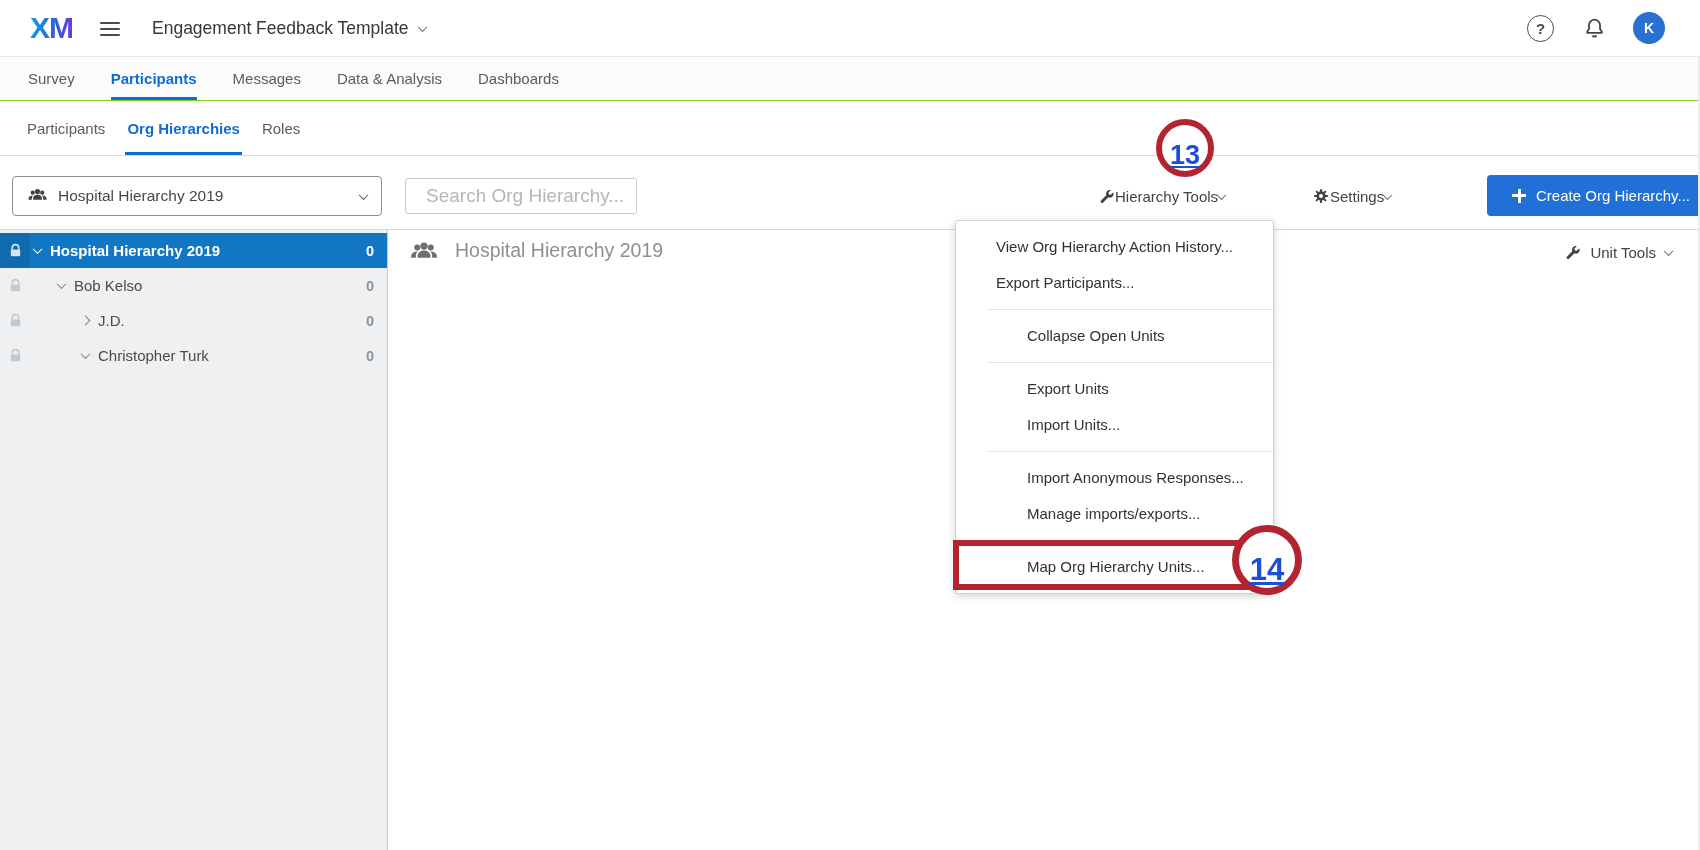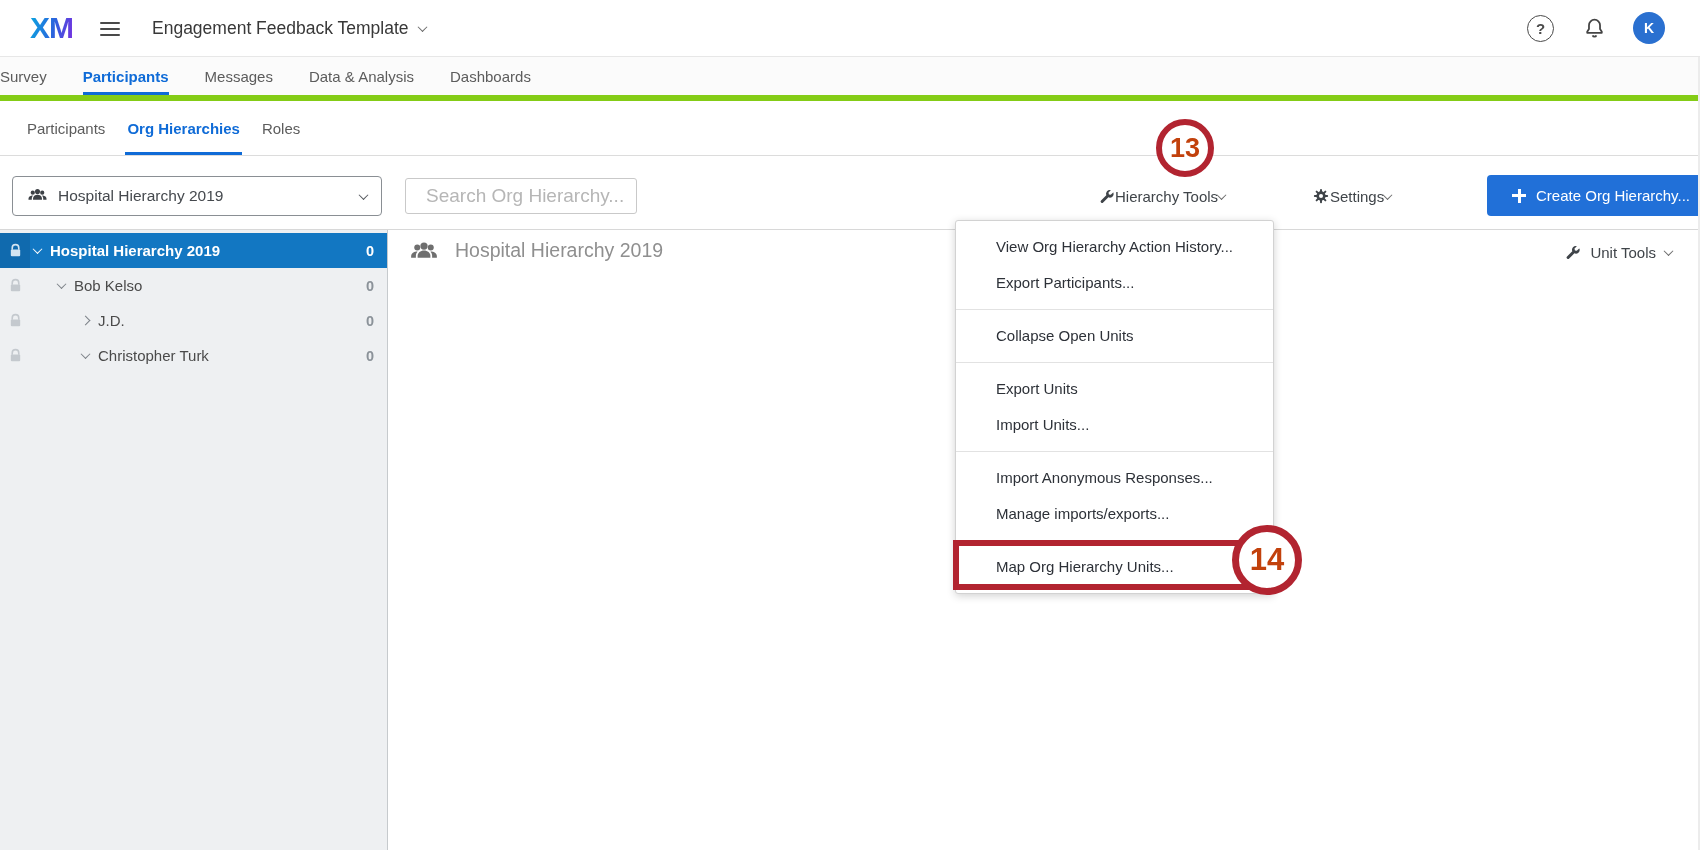--- a/index.html
+++ b/index.html
@@ -18,21 +18,21 @@
   .burger span { display:block; width:20px; height:2.5px; background:#4a4a4a; margin:3.6px 0; border-radius:1px; }
   .proj-title { position:absolute; left:152px; top:0; height:57px; display:flex; align-items:center; gap:10px; font-size:17.5px; color:#383838; cursor:pointer; }
   .help-icon { position:absolute; left:1527px; top:15px; width:27px; height:27px; border:1.6px solid #4a4a4a; border-radius:50%; display:flex; align-items:center; justify-content:center; font-size:15px; color:#4a4a4a; font-weight:bold; cursor:pointer; background:#fff;}
   .bell-icon { position:absolute; left:1582px; top:16px; width:25px; height:25px; color:#444; cursor:pointer; }
   .avatar { position:absolute; left:1633px; top:12px; width:32px; height:32px; border-radius:50%; background:#2a70d0; color:#fff; font-size:14px; font-weight:bold; display:flex; align-items:center; justify-content:center; cursor:pointer; }
   
   .chev { display:inline-block; width:7px; height:7px; border-right:1.8px solid currentColor; border-bottom:1.8px solid currentColor; transform:rotate(45deg) translate(-1px,-1px); }
   .chev.right { transform:rotate(-45deg); }
   .chev.gray { color:#6b6b6b; }
   
-  .tabbar { position:absolute; left:0; top:57px; width:1700px; height:44px; background:#fbfbfb; border-bottom:6px solid #84cc16; display:flex; align-items:stretch; gap:36px; }
+  .tabbar { position:absolute; left:0; top:57px; width:1700px; height:44px; background:#fbfbfb; border-bottom:1px solid #84cc16; display:flex; align-items:stretch; padding-left:28px; gap:36px; }
   .tab { display:flex; align-items:center; font-size:15px; color:#5c5c5c; cursor:pointer; position:relative; }
   .tab.active { color:#0f6bd7; font-weight:bold; }
   .tab.active::after { content:''; position:absolute; left:0; right:0; bottom:0; height:3px; background:#0f6bd7; }
   
   .subtabbar { position:absolute; left:0; top:101px; width:1700px; height:55px; background:#fff; border-bottom:1px solid #dcdcdc; display:flex; align-items:stretch; padding-left:25px; gap:18px; }
   .subtab { display:flex; align-items:center; font-size:15px; color:#5c5c5c; cursor:pointer; position:relative; padding:0 2px; }
   .subtab.active { color:#0f6bd7; font-weight:bold; }
   .subtab.active::after { content:''; position:absolute; left:0; right:0; bottom:0; height:3px; background:#0f6bd7; }
   
   .toolbar { position:absolute; left:0; top:156px; width:1700px; height:74px; background:#fff; border-bottom:1px solid #d8d8d8; }
@@ -63,25 +63,25 @@
   .trow.selected .chev { color:#fff; }
   .trow.selected .count { color:#fff; }
   
   .main-head { position:absolute; left:389px; top:230px; width:1311px; height:60px; background:#fff; }
   .main-title-icon { position:absolute; left:20px; top:8px; width:30px; height:30px; color:#6f6f6f; }
   .main-title { position:absolute; left:66px; top:9px; font-size:19.5px; color:#8f8f8f; }
   .unit-tools { position:absolute; right:28px; top:6px; height:32px; display:flex; align-items:center; gap:9px; font-size:15px; color:#3f4449; cursor:pointer; }
   
   .menu { position:absolute; left:955px; top:220px; width:319px; background:#fff; border:1px solid #d2d2d2; border-radius:3px; box-shadow:0 2px 8px rgba(0,0,0,.18); z-index:50; }
   .menu-group { padding:8px 0; }
-  .menu-group + .menu-group { border-top:1px solid #e2e2e2; }
+  .menu-group + .menu-group { border-top:1px solid #e2e2e2;margin-left:31px; }
   .menu-item { height:36px; line-height:36px; padding-left:40px; font-size:15px; color:#2d3138; cursor:pointer; white-space:nowrap; }
   
   .ann { position:absolute; z-index:100; pointer-events:none; }
-  .ann-circle { border-radius:50%; background:#fff; color:#c2410c; font-weight:bold; display:flex; align-items:center; justify-content:center; }
+  .ann-circle { border-radius:50%; background:#fff; color:#1d4ed8; font-weight:bold; display:flex; align-items:flex-end; justify-content:center;text-decoration:underline; }
   .circle-13 { left:1156px; top:119px; width:58px; height:58px; border:6px solid #b22430; font-size:27px; }
   .circle-14 { left:1232px; top:525px; width:70px; height:70px; border:7px solid #b22430; font-size:31px; }
   .box-14 { left:953px; top:540px; width:296px; height:50px; border:6px solid #b22430; background:transparent; }
   
   .edge { position:absolute; right:0; top:57px; width:2px; height:793px; background:#ececec; }
 </style>
 </head>
 <body>
 
 <div class="app">

